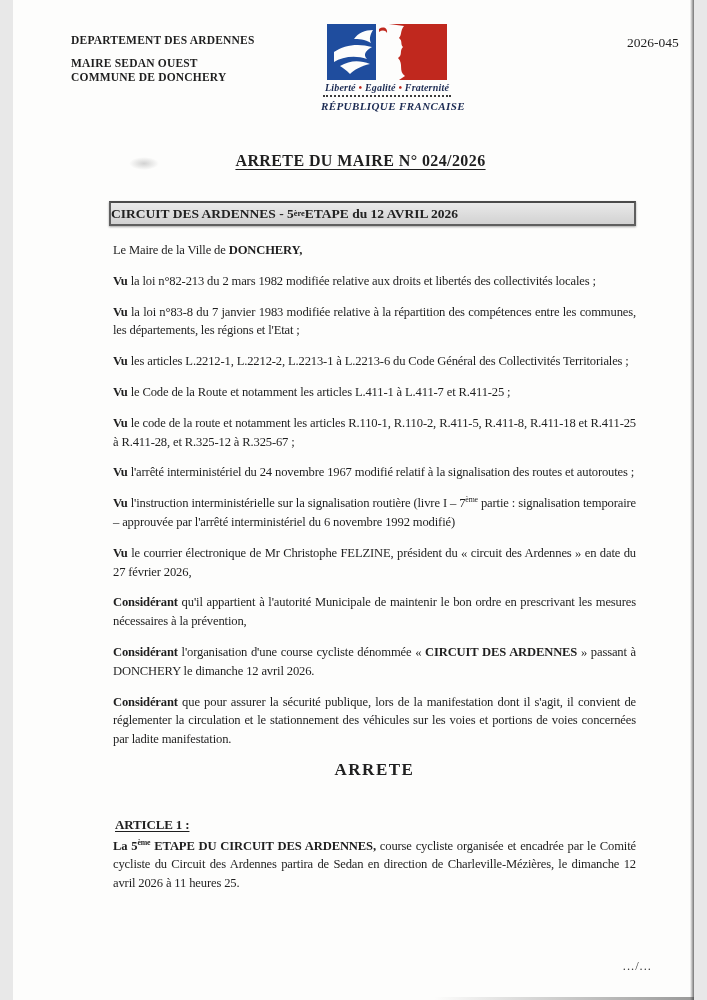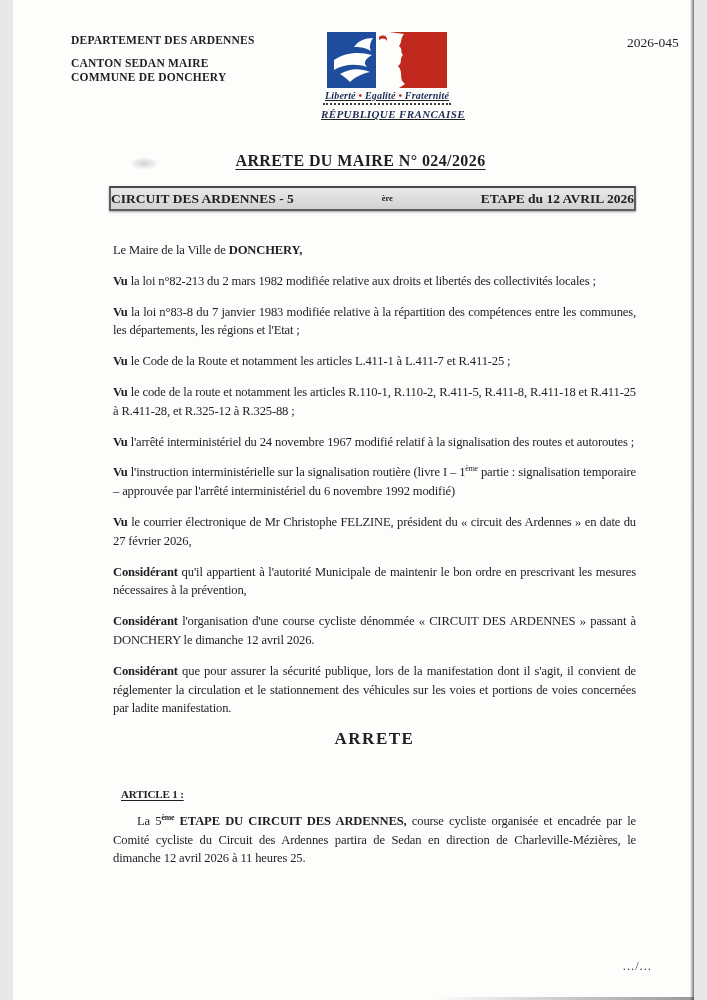--- a/index.html
+++ b/index.html
@@ -26,24 +26,23 @@
   .hdr-left .dept { margin-bottom: 9px; }
 
   .doc-number {
     position: absolute;
     left: 614px; top: 35px;
     font-size: 13.5px;
   }
 
   .logo {
     position: absolute;
-    left: 308px; top: 32px;
+    left: 308px; top: 24px;
     width: 132px;
     text-align: center;
-    text-decoration: underline;
   }
   .logo svg.flag { width: 120px; height: 56px; display: block; margin: 0 auto 2px; }
   .logo .motto {
     font-size: 10px;
     font-weight: bold;
     font-style: italic;
     color: #1b2a52;
     white-space: nowrap;
     letter-spacing: 0.2px;
   }
@@ -69,29 +68,29 @@
     width: 100%;
     text-align: center;
     font-size: 16px;
     font-weight: bold;
     text-decoration: underline;
     text-underline-offset: 3px;
     letter-spacing: 0.4px;
   }
   .banner {
     position: absolute;
-    left: 96px; top: 186px;
+    left: 96px; top: 201px;
     width: 523px; height: 21px;
     background: linear-gradient(#e9e9e9, #d2d2d2);
     border: 2px solid #5f5f5f;
     border-top-color: #4a4a4a;
     box-shadow: 0 1px 2px rgba(0,0,0,0.35);
     display: flex;
     align-items: center;
-    justify-content: space-between;
+    justify-content: flex-start;
     font-weight: bold;
     font-size: 13.5px;
     color: #222;
   }
 
   
   .body-text {
     position: absolute;
     left: 100px; top: 241px;
     width: 523px;
@@ -104,21 +103,21 @@
   sup { font-size: 0.62em; line-height: 0; vertical-align: super; }
 
   .arrete {
     text-align: center;
     font-size: 17px;
     font-weight: bold;
     text-underline-offset: 3px;
     letter-spacing: 1.5px;
     margin: 10px 0 36px 0;
   }
-  .article-heading { margin: 8px; font-size: 11px; }
+  .article-heading { margin: 2px; font-size: 13px; }
   .article-heading .u {
     font-weight: bold;
     text-decoration: underline;
     text-underline-offset: 2px;
   }
 
   .footer-cont {
     position: absolute;
     right: 42px; bottom: 26px;
     font-size: 12.5px;
@@ -148,21 +147,21 @@
     background: linear-gradient(to right, rgba(90,90,90,0), rgba(70,70,70,0.55));
   }
 </style>
 </head>
 <body>
 
 <div class="page">
 
   <div class="hdr-left">
     <div class="dept">DEPARTEMENT DES ARDENNES</div>
-    <div>CANTON SEDAN MAIRE</div>
+    <div>MAIRE SEDAN OUEST</div>
     <div>COMMUNE DE DONCHERY</div>
   </div>
 
   <div class="logo">
     <svg class="flag" viewBox="0 0 120 56" aria-hidden="true">
       <rect x="0" y="0" width="49" height="56" fill="#1f4d9e"></rect>
       <rect x="62" y="0" width="58" height="56" fill="#c0281e"></rect>
 
       <path d="M62,0 L77,2 C73,7 75,11 72,14 C76,17 73,20 76,23 C72,27 76,31 71,34 C77,40 71,47 78,52 L72,56 L62,56 Z" fill="#fdfdfc"></path>
 
@@ -185,34 +184,35 @@
       <span>CIRCUIT DES ARDENNES - 5</span>
       <sup>ère</sup>
       <span> ETAPE du 12 AVRIL 2026</span>
     </div>
 
   <div class="body-text">
     <div>
         <p class="para"><span>Le Maire de la Ville de </span><span style="font-weight: bold;">DONCHERY,</span></p>
         <p class="para"><span style="font-weight: bold;">Vu</span><span> la loi n°82-213 du 2 mars 1982 modifiée relative aux droits et libertés des collectivités locales ;</span></p>
         <p class="para"><span style="font-weight: bold;">Vu</span><span> la loi n°83-8 du 7 janvier 1983 modifiée relative à la répartition des compétences entre les communes, les départements, les régions et l'Etat ;</span></p>
+        <p class="para"><span style="font-weight: bold;">Vu</span><span> les articles L.2212-1, L.2212-2, L.2213-1 à L.2213-6 du Code Général des Collectivités Territoriales ;</span></p>
         <p class="para"><span style="font-weight: bold;">Vu</span><span> le Code de la Route et notamment les articles L.411-1 à L.411-7 et R.411-25 ;</span></p>
-        <p class="para"><span style="font-weight: bold;">Vu</span><span> le code de la route et notamment les articles R.110-1, R.110-2, R.411-5, R.411-8, R.411-18 et R.411-25 à R.411-28, et R.325-12 à R.325-88 ;</span></p>
+        <p class="para"><span style="font-weight: bold;">Vu</span><span> le code de la route et notamment les articles R.110-1, R.110-2, R.411-5, R.411-8, R.411-18 et R.411-25 à R.411-28, et R.325-12 à R.325-67 ;</span></p>
         <p class="para"><span style="font-weight: bold;">Vu</span><span> l'arrêté interministériel du 24 novembre 1967 modifié relatif à la signalisation des routes et autoroutes ;</span></p>
-        <p class="para"><span style="font-weight: bold;">Vu</span><span> l'instruction interministérielle sur la signalisation routière (livre I – 1</span><sup>ème</sup><span> partie : signalisation temporaire – approuvée par l'arrêté interministériel du 6 novembre 1992 modifié)</span></p>
+        <p class="para"><span style="font-weight: bold;">Vu</span><span> l'instruction interministérielle sur la signalisation routière (livre I – 7</span><sup>ème</sup><span> partie : signalisation temporaire – approuvée par l'arrêté interministériel du 6 novembre 1992 modifié)</span></p>
         <p class="para"><span style="font-weight: bold;">Vu</span><span> le courrier électronique de Mr Christophe FELZINE, président du « circuit des Ardennes » en date du 27 février 2026,</span></p>
         <p class="para"><span style="font-weight: bold;">Considérant</span><span> qu'il appartient à l'autorité Municipale de maintenir le bon ordre en prescrivant les mesures nécessaires à la prévention,</span></p>
-        <p class="para"><span style="font-weight: bold;">Considérant</span><span> l'organisation d'une course cycliste dénommée « </span><span style="font-weight: normal;">CIRCUIT DES ARDENNES</span><span> » passant à DONCHERY le dimanche 12 avril 2026.</span></p>
+        <p class="para"><span style="font-weight: bold;">Considérant</span><span> l'organisation d'une course cycliste dénommée « </span><span style="font-weight: bold;">CIRCUIT DES ARDENNES</span><span> » passant à DONCHERY le dimanche 12 avril 2026.</span></p>
         <p class="para"><span style="font-weight: bold;">Considérant</span><span> que pour assurer la sécurité publique, lors de la manifestation dont il s'agit, il convient de réglementer la circulation et le stationnement des véhicules sur les voies et portions de voies concernées par ladite manifestation.</span></p>
       </div>
     <div class="arrete">ARRETE</div>
     <div class="article-heading">
       <span class="u">ARTICLE 1 :</span>
     </div>
-    <p class="para"><span style="font-weight: normal; margin-left: 24px;">La 5</span><sup style="font-weight: bold;">ème</sup><span style="font-weight: bold;"> ETAPE DU CIRCUIT DES ARDENNES,</span><span> course cycliste organisée et encadrée par le Comité cycliste du Circuit des Ardennes partira de Sedan en direction de Charleville-Mézières, le dimanche 12 avril 2026 à 11 heures 25.</span></p>
+    <p class="para"><span style="font-weight: bold;">La 5</span><sup style="font-weight: bold;">ème</sup><span style="font-weight: bold;"> ETAPE DU CIRCUIT DES ARDENNES,</span><span> course cycliste organisée et encadrée par le Comité cycliste du Circuit des Ardennes partira de Sedan en direction de Charleville-Mézières, le dimanche 12 avril 2026 à 11 heures 25.</span></p>
   </div>
 
   <div class="footer-cont">.../...</div>
 
   <div class="smudge"></div>
   <div class="scan-edge-right"></div>
   <div class="scan-edge-bottom"></div>
 </div>
 
 </body></html>

